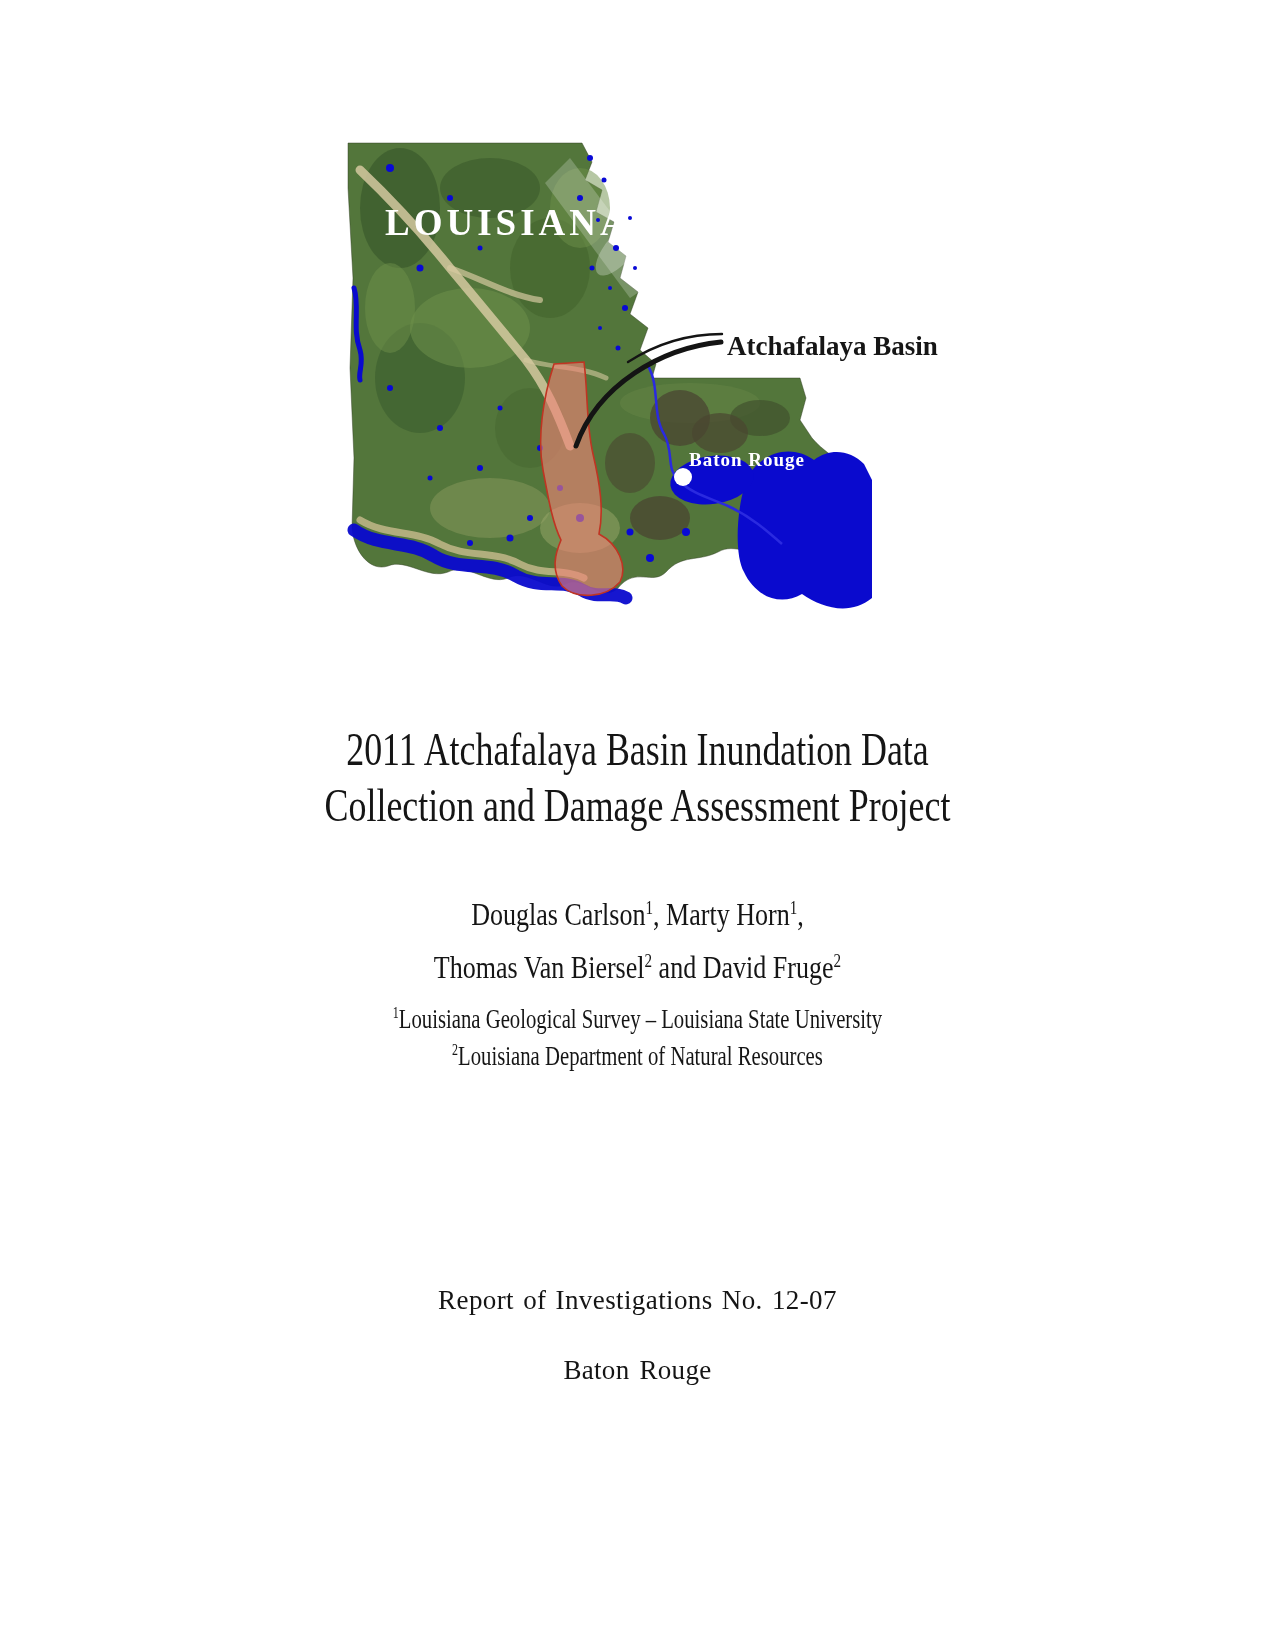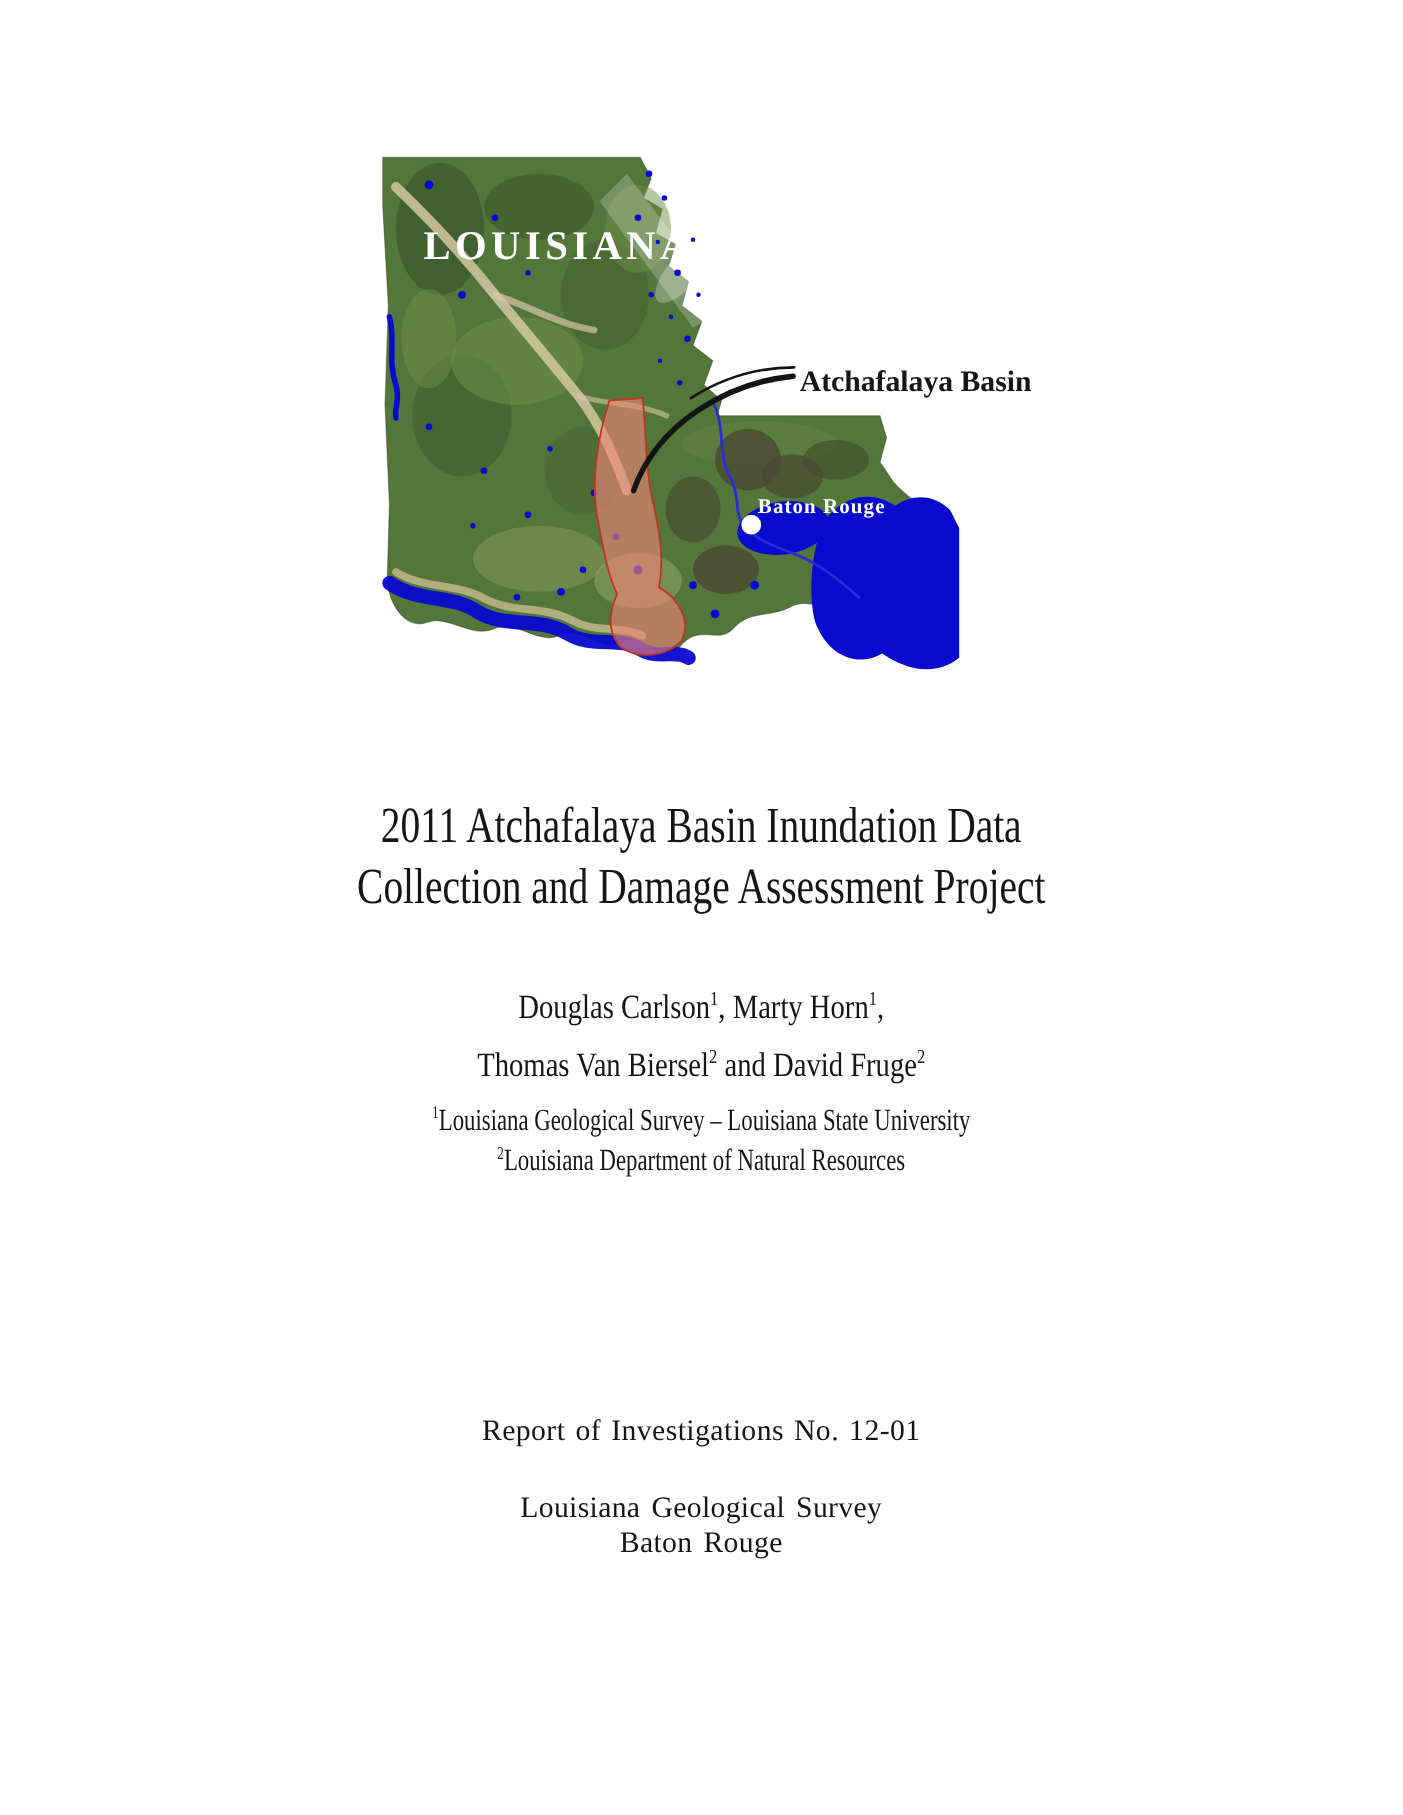--- a/index.html
+++ b/index.html
@@ -130,21 +130,20 @@
   <div class="center-line authors-block">
     <div><span>Douglas Carlson</span><sup>1</sup><span>, Marty Horn</span><sup>1</sup><span>,</span></div>
     <div><span>Thomas Van Biersel</span><sup>2</sup><span> and David Fruge</span><sup>2</sup></div>
   </div>
 
   <div class="center-line affil-block">
     <div><sup>1</sup><span>Louisiana Geological Survey – Louisiana State University</span></div>
     <div><sup>2</sup><span>Louisiana Department of Natural Resources</span></div>
   </div>
 
-  <div class="center-line report-line">Report of Investigations No. 12-01</div>
+  <div class="center-line report-line">Report of Investigations No. 12-07</div>
 
   <div class="center-line org-block">
-    <div>Louisiana Geological Survey</div>
     <div>Baton Rouge</div>
   </div>
 
 
 </div>
 
 </body></html>

